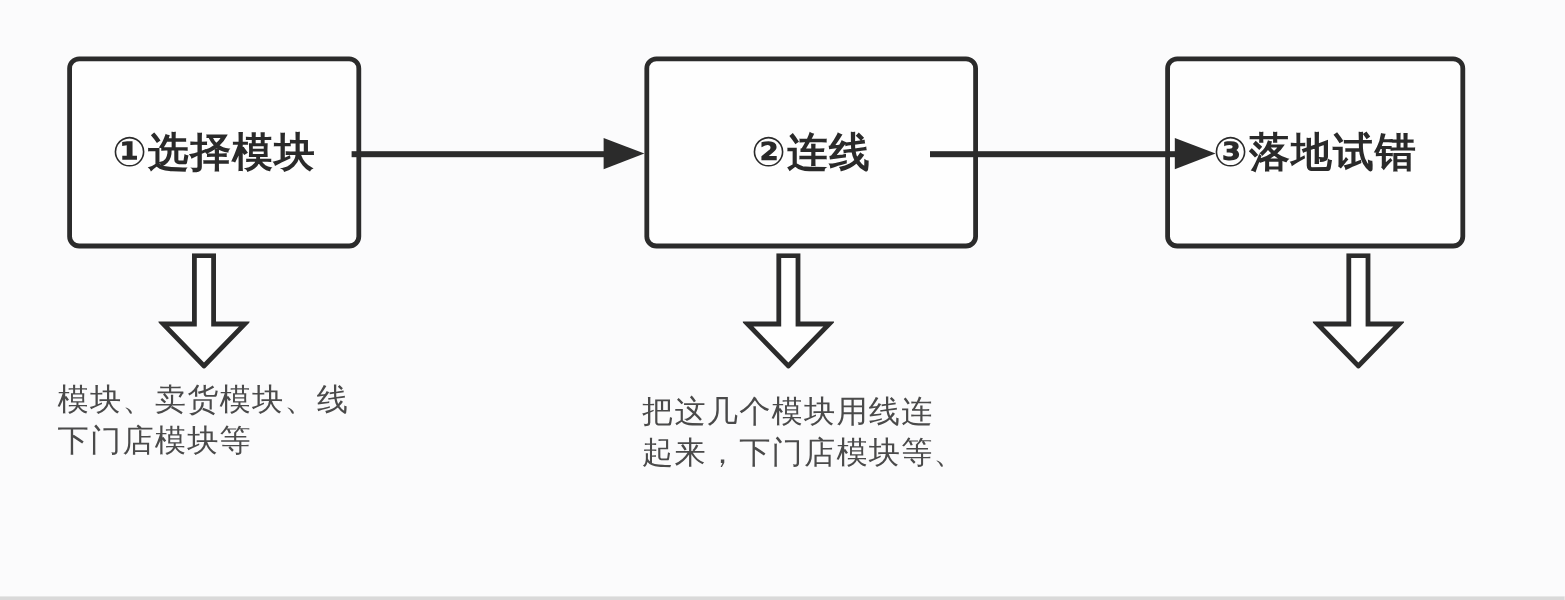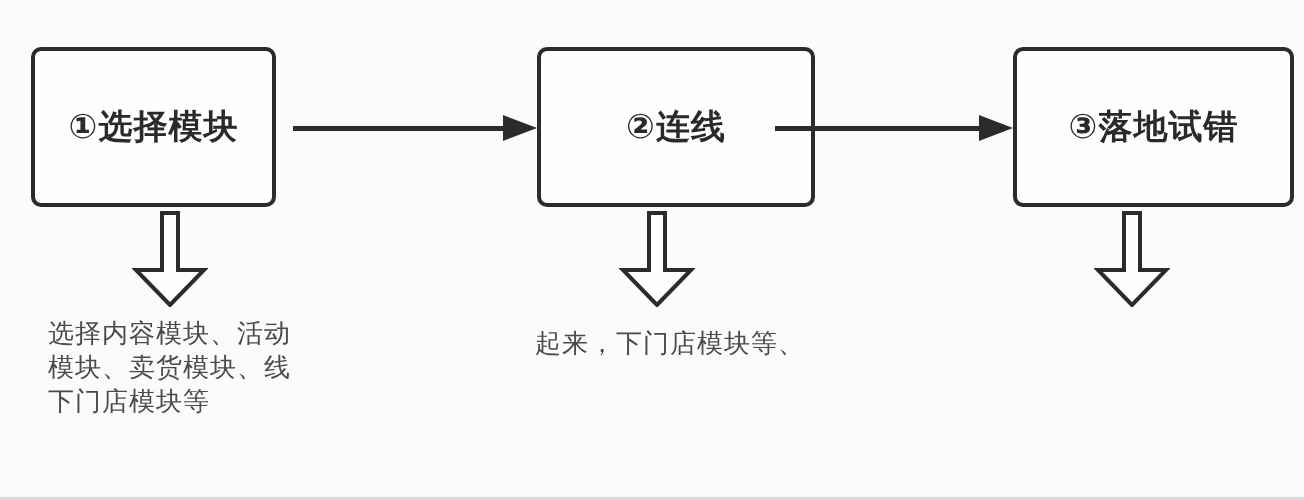--- a/index.html
+++ b/index.html
@@ -20,23 +20,23 @@
     top: 47px;
     height: 160px;
     background: #fefefe;
     border: 4px solid #2b2b2b;
     border-radius: 10px;
     box-sizing: border-box;
     display: flex;
     align-items: center;
     justify-content: center;
   }
-  .box1 { left: 31px;  width: 245px; }
+  .box1 { left: 56px;  width: 245px; }
   .box2 { left: 537px; width: 278px; }
-  .box3 { left: 1013px; width: 281px; }
+  .box3 { left: 971px; width: 250px; }
   .box-title {
     font-size: 34px;
     font-weight: bold;
     color: #2a2a2a;
     letter-spacing: 1px;
     white-space: nowrap;
   }
   
   .hline {
     position: absolute;
@@ -114,25 +114,25 @@
     <path d="M30 2 H46 V59 H72 L38 94 L4 59 H30 Z" fill="#fefefe" stroke="#2b2b2b" stroke-width="4" stroke-linejoin="miter"></path>
   </svg>
   <svg class="darrow darrow2" width="76" height="96" viewBox="0 0 76 96">
     <path d="M30 2 H46 V59 H72 L38 94 L4 59 H30 Z" fill="#fefefe" stroke="#2b2b2b" stroke-width="4" stroke-linejoin="miter"></path>
   </svg>
   <svg class="darrow darrow3" width="76" height="96" viewBox="0 0 76 96">
     <path d="M30 2 H46 V59 H72 L38 94 L4 59 H30 Z" fill="#fefefe" stroke="#2b2b2b" stroke-width="4" stroke-linejoin="miter"></path>
   </svg>
 
   <div class="desc desc1">
-    <div>选择内容模块、活动</div>
     <div>模块、卖货模块、线</div>
     <div>下门店模块等</div>
   </div>
 
   <div class="desc desc2">
+    <div>把这几个模块用线连</div>
     <div>起来，下门店模块等、</div>
   </div>
 
 
   <div class="bottom-edge"></div>
 
 </div>
 
 </body></html>

